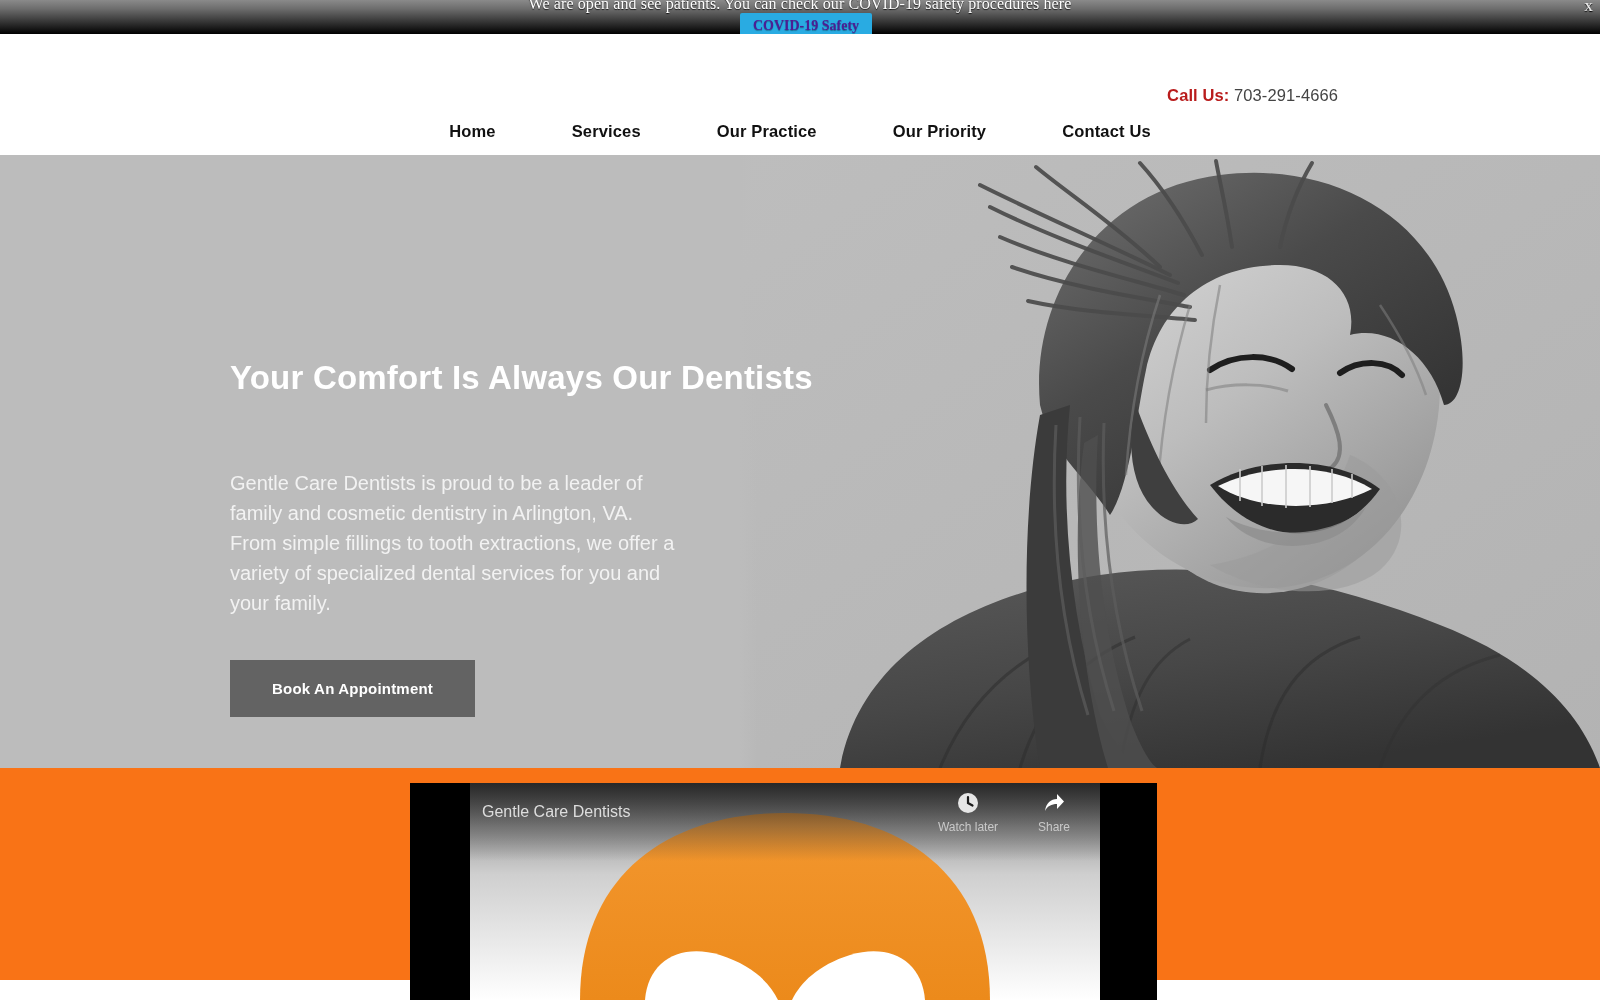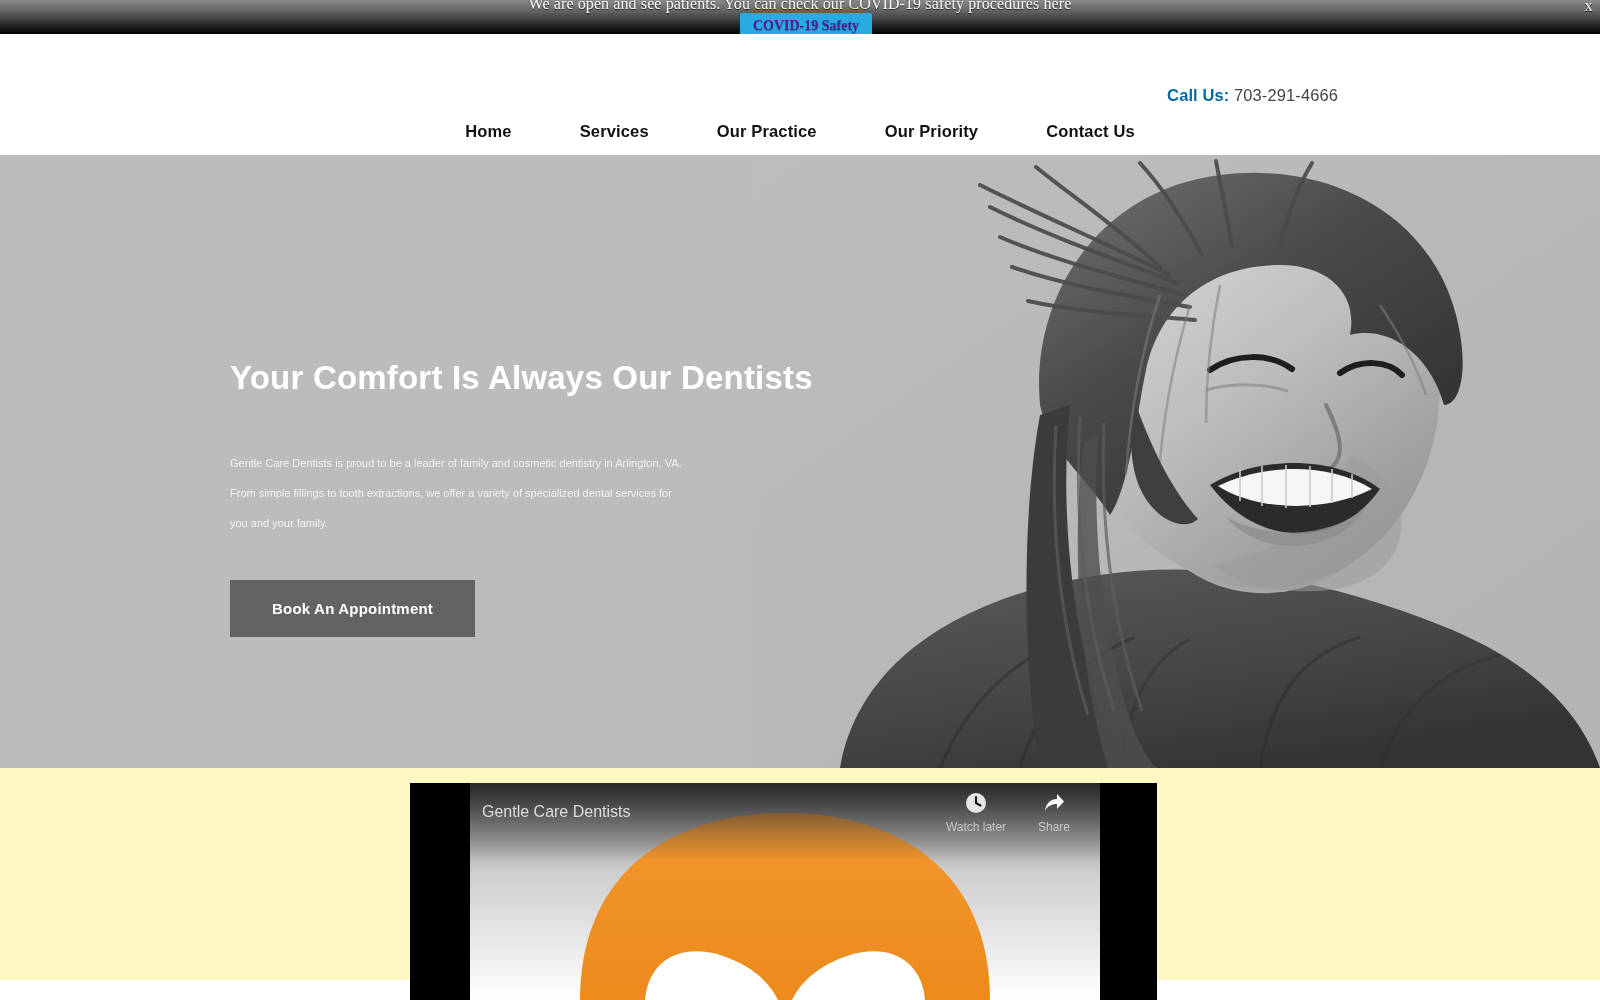--- a/index.html
+++ b/index.html
@@ -53,28 +53,28 @@
     position:absolute; left:224px; top:8px;
     width:192px; height:60px;
   }
   .logo svg{ display:block; width:192px; height:60px; }
 
   .callus{
     position:absolute; right:262px; top:52px;
     font-size:16.5px; color:#3c3c3c;
     letter-spacing:.1px; white-space:nowrap;
   }
-  .callus .lbl{ font-weight:bold; color:#0369a1; }
+  .callus .lbl{ font-weight:bold; color:#b91c1c; }
   .callus .num{ font-weight:normal; color:#444;margin-top:29px; }
 
   .mainnav{
     position:absolute; left:0; top:88px;
     width:1600px;
     display:flex; justify-content:center;
-    gap:0;
+    gap:8px;
   }
   .navitem{
     font-size:16.5px; font-weight:bold; color:#111111;
     letter-spacing:.15px;
     padding:0 34px;
     cursor:pointer; white-space:nowrap;
   }
 
   
   .hero{
@@ -94,40 +94,40 @@
     position:absolute; left:230px; top:205px;
     width:470px;
     z-index:3;
   }
   .hero-title{
     font-size:33px; font-weight:bold; color:#ffffff;
     letter-spacing:.2px; line-height:1.1;
     white-space:nowrap;
   }
   .hero-para{
-    margin-top:52px;
-    font-size:11px; color:#f2f2f2;
+    margin-top:72px;
+    font-size:20px; color:#f2f2f2;
     line-height:30px; width:455px;
   }
   .hero-btn{
     margin-top:42px;
     display:inline-block;
     background:#636363;
     color:#ffffff;
     font-size:15px; font-weight:bold;
     letter-spacing:.2px;
     padding:20px 42px;
     border:none; cursor:pointer;
   }
 
   
   .video-section{
     position:relative;
     width:1600px; height:212px;
-    background:#fef9c3;
+    background:#f97316;
   }
   .video-embed{
     position:absolute; left:410px; top:15px;
     width:747px; height:217px;
     background:#000000;
     overflow:hidden;
   }
   .video-inner{
     position:absolute; left:60px; top:0;
     width:630px; height:217px;
@@ -149,21 +149,21 @@
     position:absolute; left:12px; top:20px;
     font-size:16px; color:#dddddd; z-index:6;
     cursor:pointer; white-space:nowrap;
   }
   .yt-action{
     position:absolute; top:9px;
     width:72px; z-index:6;
     display:flex; flex-direction:column; align-items:center;
     cursor:pointer;
   }
-  .yt-action.watch{ right:88px;align-items:center; }
+  .yt-action.watch{ right:96px;align-items:center; }
   .yt-action.share{ right:10px; }
   .yt-action .ic{ width:22px; height:22px; margin-bottom:6px; }
   .yt-action .ic svg{ display:block; width:22px; height:22px; }
   .yt-action .lb{
     font-size:12px; color:#c9c9c9; white-space:nowrap;
   }
 </style>
 </head>
 <body>
 

